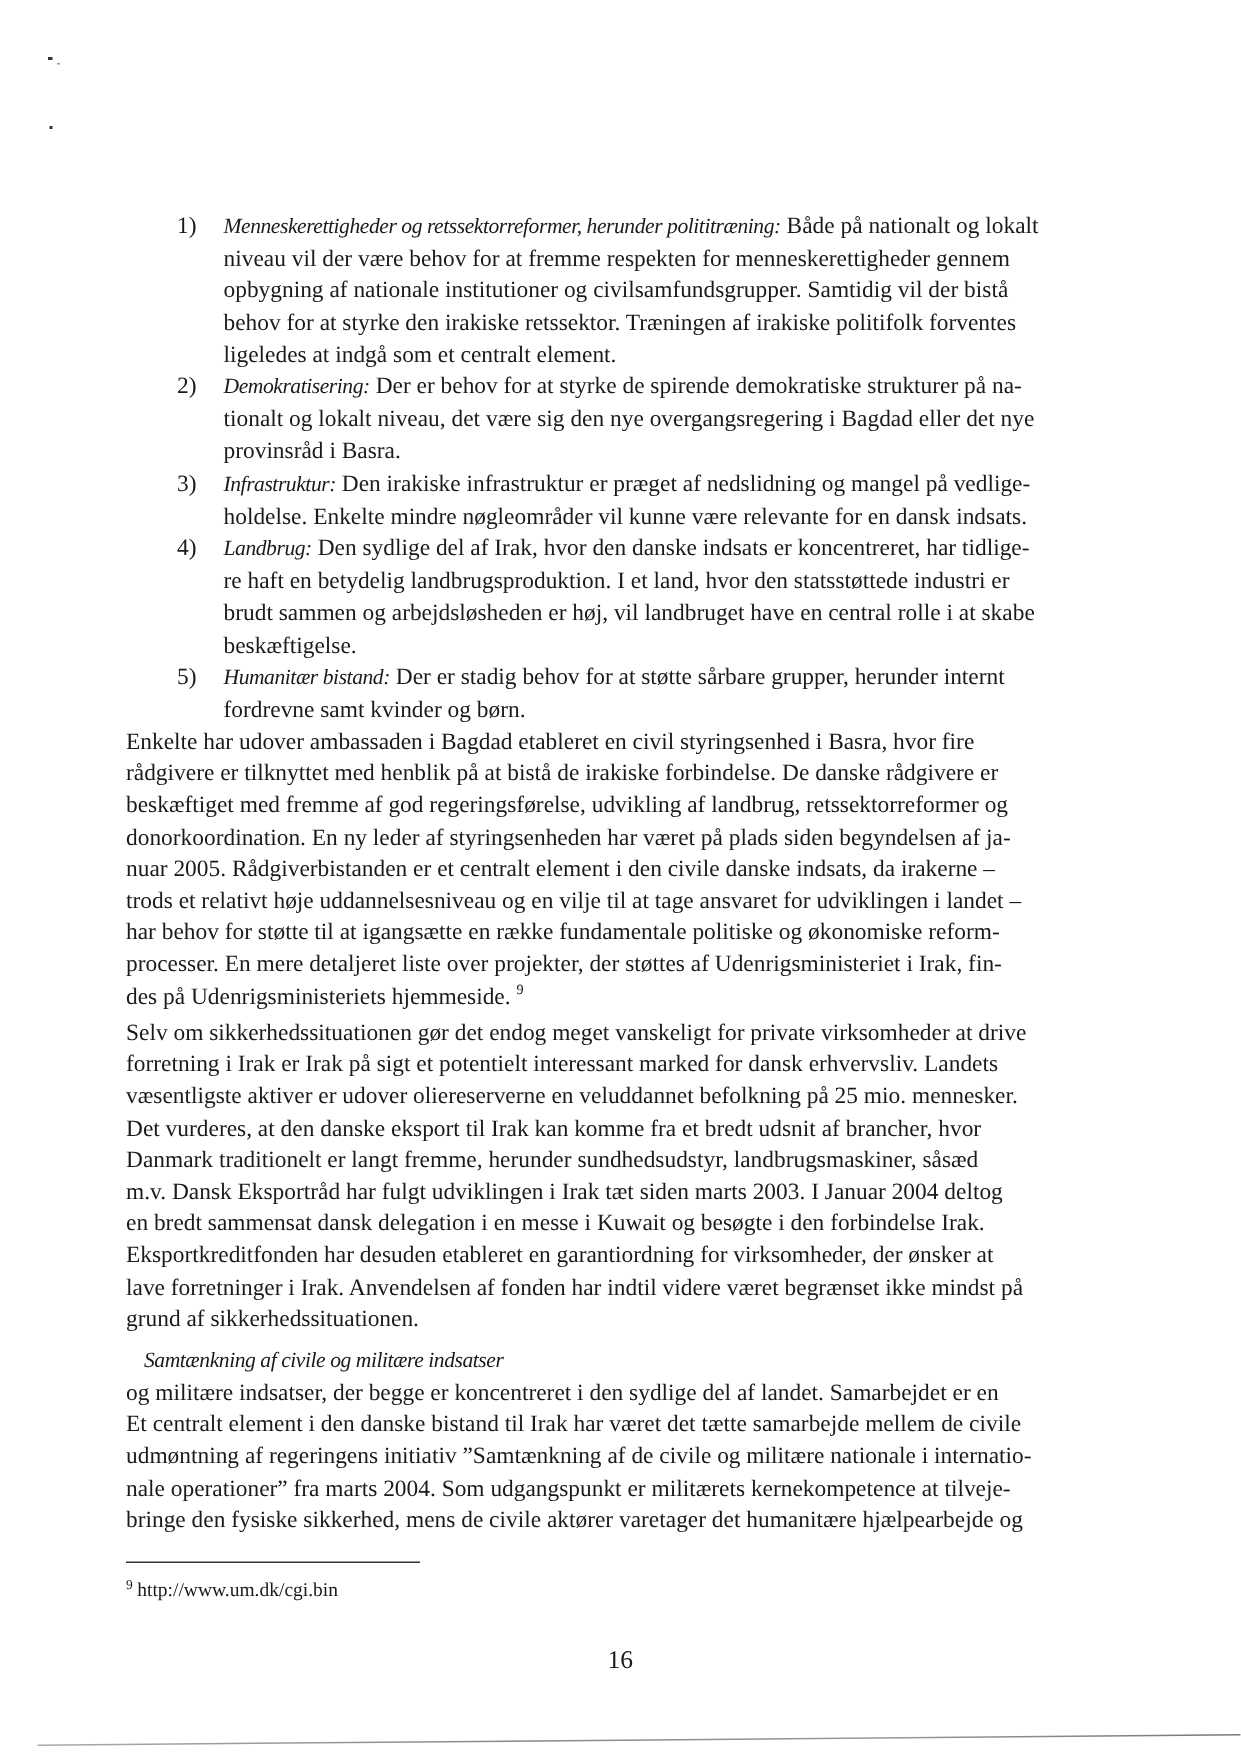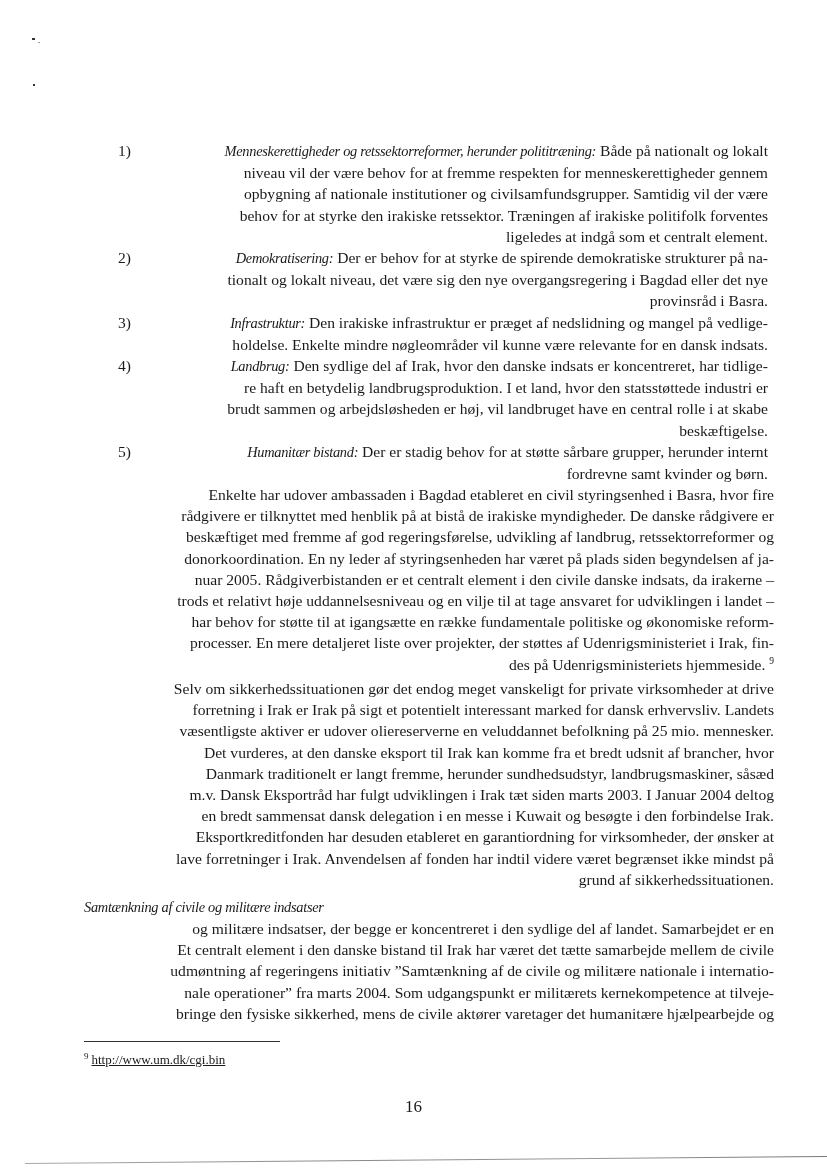--- a/index.html
+++ b/index.html
@@ -55,21 +55,21 @@
       left: 84px;
       width: 690px;
       margin: 0;
       font-size: 15.6px;
       line-height: 21.2px;
     }
     .para-1 { top: 484px; }
     .para-2 { top: 678px; }
     .section-heading {
       position: absolute;
-      left: 84px;
+      left: 96px;
       top: 897px;
       margin: 0;
       font-size: 14.4px;
       font-style: italic;
       font-weight: normal;
       line-height: 21px;
       letter-spacing: -0.3px;
     }
     .para-3 { top: 918px; }
     .sup {
@@ -93,56 +93,55 @@
       line-height: 16px;
     }
     .footnote-num {
       font-size: 9px;
       vertical-align: super;
       line-height: 0;
       margin-right: 3px;
     }
     .footnote-link {
       color: #1a1a1a;
-      text-decoration: underline;
     }
     .page-number {
       position: absolute;
       left: 405px;
       top: 1097px;
       font-size: 17px;
       line-height: 20px;
     }
     .scan-edge {
       position: absolute;
       left: 25px;
       top: 1163px;
       width: 802px;
       height: 1px;
       background: linear-gradient(to right, #aaa, #888 40%, #999 70%, #777);
       transform: rotate(-0.5deg);
       transform-origin: left center;
     }
-    .line { display: block; white-space: nowrap; text-align: right; }
+    .line { display: block; white-space: nowrap; }
   </style>
 </head>
 <body>
 
 <div class="page">
 
   <div class="speck" style="left:32px;top:38px;width:3px;height:2px;"></div>
   <div class="speck" style="left:38px;top:42px;width:2px;height:1px;background:#999;"></div>
   <div class="speck" style="left:33px;top:84px;width:2px;height:2px;"></div>
 
   <ol class="list">
     <li class="list-item">
       <span class="list-num">1)</span>
       <span class="line"><span class="term">Menneskerettigheder og retssektorreformer, herunder polititræning:</span><span> Både på nationalt og lokalt</span></span>
       <span class="line">niveau vil der være behov for at fremme respekten for menneskerettigheder gennem</span>
-      <span class="line">opbygning af nationale institutioner og civilsamfundsgrupper. Samtidig vil der være</span>
+      <span class="line">opbygning af nationale institutioner og civilsamfundsgrupper. Samtidig vil der bistå</span>
       <span class="line">behov for at styrke den irakiske retssektor. Træningen af irakiske politifolk forventes</span>
       <span class="line">ligeledes at indgå som et centralt element.</span>
     </li>
     <li class="list-item">
       <span class="list-num">2)</span>
       <span class="line"><span class="term">Demokratisering:</span><span> Der er behov for at styrke de spirende demokratiske strukturer på na-</span></span>
       <span class="line">tionalt og lokalt niveau, det være sig den nye overgangsregering i Bagdad eller det nye</span>
       <span class="line">provinsråd i Basra.</span>
     </li>
     <li class="list-item">
@@ -159,21 +158,21 @@
     </li>
     <li class="list-item">
       <span class="list-num">5)</span>
       <span class="line"><span class="term">Humanitær bistand:</span><span> Der er stadig behov for at støtte sårbare grupper, herunder internt</span></span>
       <span class="line">fordrevne samt kvinder og børn.</span>
     </li>
   </ol>
 
   <p class="para para-1">
     <span class="line">Enkelte har udover ambassaden i Bagdad etableret en civil styringsenhed i Basra, hvor fire</span>
-    <span class="line">rådgivere er tilknyttet med henblik på at bistå de irakiske myndigheder. De danske rådgivere er</span>
+    <span class="line">rådgivere er tilknyttet med henblik på at bistå de irakiske forbindelse. De danske rådgivere er</span>
     <span class="line">beskæftiget med fremme af god regeringsførelse, udvikling af landbrug, retssektorreformer og</span>
     <span class="line">donorkoordination. En ny leder af styringsenheden har været på plads siden begyndelsen af ja-</span>
     <span class="line">nuar 2005. Rådgiverbistanden er et centralt element i den civile danske indsats, da irakerne –</span>
     <span class="line">trods et relativt høje uddannelsesniveau og en vilje til at tage ansvaret for udviklingen i landet –</span>
     <span class="line">har behov for støtte til at igangsætte en række fundamentale politiske og økonomiske reform-</span>
     <span class="line">processer.  En mere detaljeret liste over projekter, der støttes af Udenrigsministeriet i Irak, fin-</span>
     <span class="line"><span>des på Udenrigsministeriets hjemmeside. </span><span class="sup">9</span></span>
   </p>
 
   <p class="para para-2">

